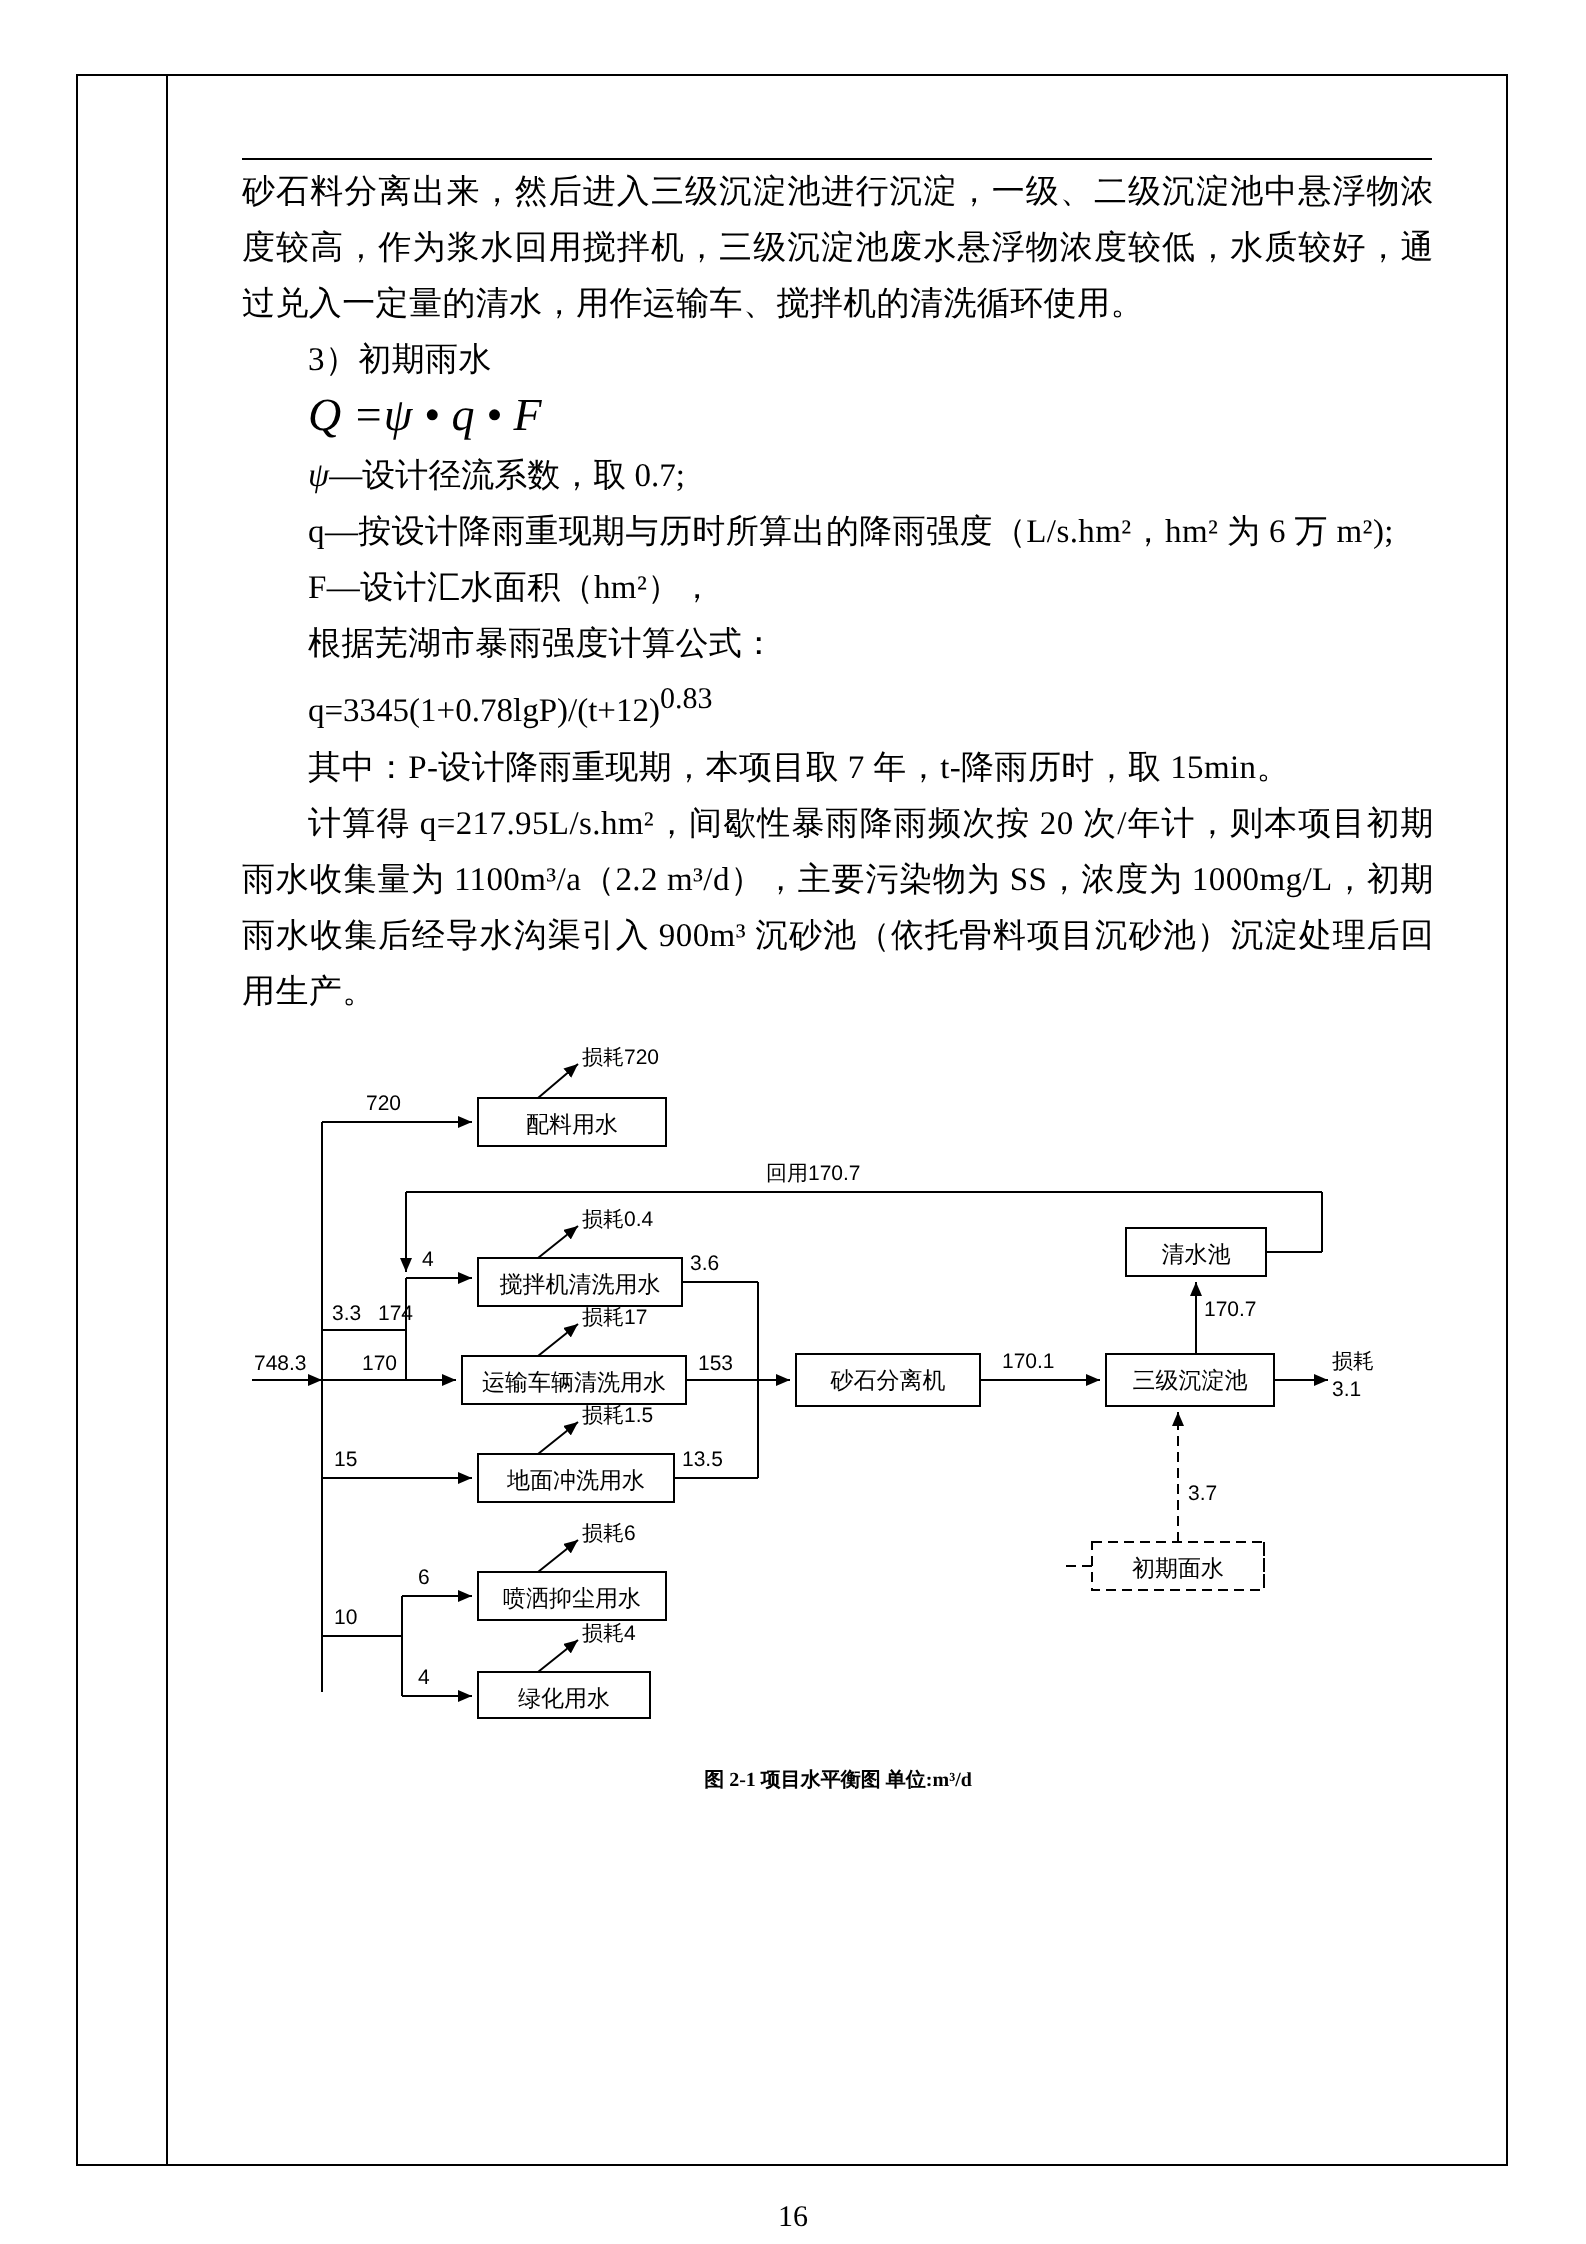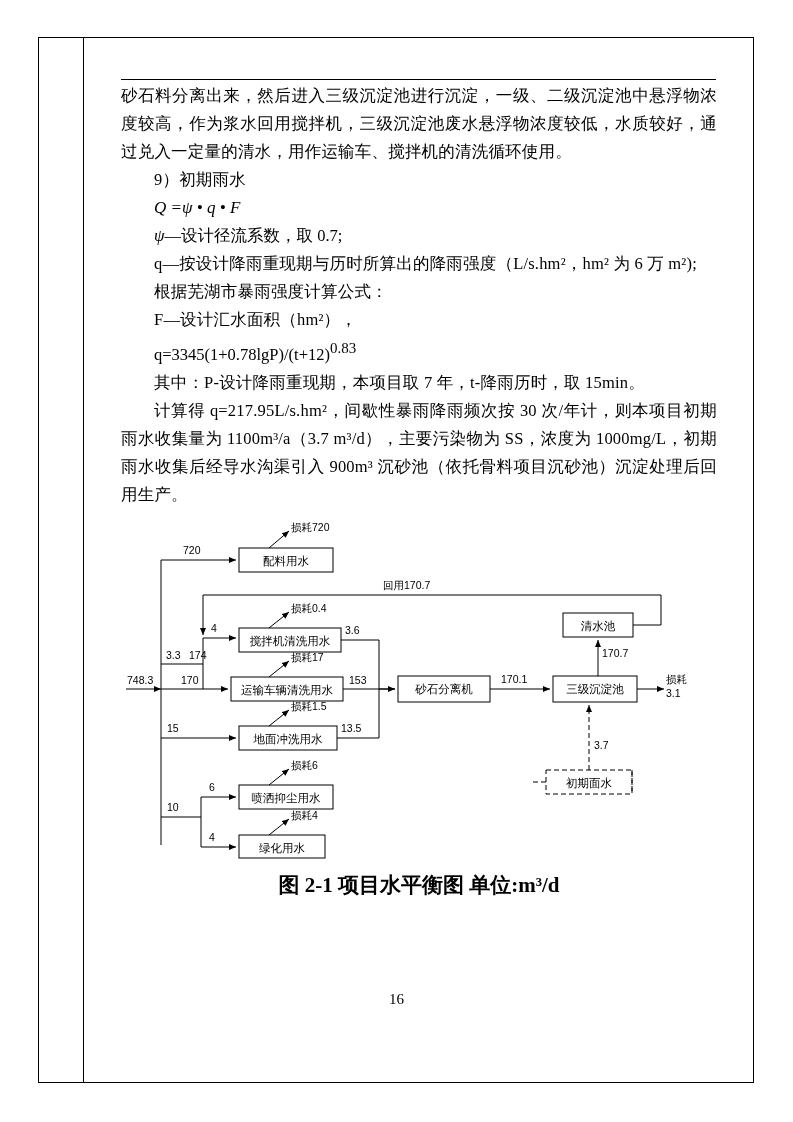--- a/index.html
+++ b/index.html
@@ -66,47 +66,47 @@
     text-indent: 33px;
   }
   .formula-line {
     font-size: 16.5px;
     line-height: 28px;
     padding-left: 33px;
   }
   .formula-italic {
     font-family: "Liberation Serif", "DejaVu Serif", serif;
     font-style: italic;
-    font-size: 17px;
+    font-size: 23px;
   }
   .psi {
     font-style: italic;
     font-size: 17px;
   }
   sup { font-size: 15px; vertical-align: super; }
 
   
   .diagram-wrap {
     position: relative;
     margin-top: 8px;
     width: 596px;
     height: 352px;
   }
   .diagram-wrap svg { display: block; }
   .fig-caption {
     text-align: center;
-    font-size: 21px;
+    font-size: 10px;
     font-weight: bold;
-    margin-top: 2px;
+    margin-top: 13px;
     font-family: "Liberation Serif", "DejaVu Serif", serif;
   }
   .page-number {
     position: absolute;
     left: 0;
-    top: 991px;
+    top: 1101px;
     width: 793px;
     text-align: center;
     font-size: 15px;
   }
   .box-label {
     font-family: "Liberation Sans", sans-serif;
     font-size: 11.5px;
   }
   .sm-label {
     font-family: "Liberation Sans", sans-serif;
@@ -118,44 +118,44 @@
 
 <div class="page">
   <div class="outer-frame"></div>
   <div class="inner-rule"></div>
   <div class="top-rule"></div>
 
   <div class="content">
 
     <p>砂石料分离出来，然后进入三级沉淀池进行沉淀，一级、二级沉淀池中悬浮物浓度较高，作为浆水回用搅拌机，三级沉淀池废水悬浮物浓度较低，水质较好，通过兑入一定量的清水，用作运输车、搅拌机的清洗循环使用。</p>
 
-    <p class="indent">9）初期雨水</p>
+    <p class="indent">3）初期雨水</p>
 
 
     <div class="formula-line">
       <span class="formula-italic">Q =ψ • q • F</span>
     </div>
 
     <div class="formula-line">
       <span class="psi">ψ</span><span>—设计径流系数，取 0.7;</span>
     </div>
 
     <p class="indent">q—按设计降雨重现期与历时所算出的降雨强度（L/s.hm²，hm² 为 6 万 m²);</p>
 
+    <p class="indent">F—设计汇水面积（hm²），</p>
+
     <p class="indent">根据芜湖市暴雨强度计算公式：</p>
-
-    <p class="indent">F—设计汇水面积（hm²），</p>
 
     <div class="formula-line">
       <span>q=3345(1+0.78lgP)/(t+12)</span><sup>0.83</sup>
     </div>
 
     <p class="indent">其中：P-设计降雨重现期，本项目取 7 年，t-降雨历时，取 15min。</p>
 
-    <p class="indent">计算得 q=217.95L/s.hm²，间歇性暴雨降雨频次按 30 次/年计，则本项目初期雨水收集量为 1100m³/a（3.7 m³/d），主要污染物为 SS，浓度为 1000mg/L，初期雨水收集后经导水沟渠引入 900m³ 沉砂池（依托骨料项目沉砂池）沉淀处理后回用生产。</p>
+    <p class="indent">计算得 q=217.95L/s.hm²，间歇性暴雨降雨频次按 20 次/年计，则本项目初期雨水收集量为 1100m³/a（2.2 m³/d），主要污染物为 SS，浓度为 1000mg/L，初期雨水收集后经导水沟渠引入 900m³ 沉砂池（依托骨料项目沉砂池）沉淀处理后回用生产。</p>
 
     <div class="diagram-wrap">
       <svg width="596" height="352" viewBox="0 0 596 352" xmlns="http://www.w3.org/2000/svg">
         <defs>
           <marker id="arrow" markerWidth="8" markerHeight="8" refX="7" refY="3" orient="auto" markerUnits="strokeWidth">
             <path d="M0,0 L7,3 L0,6 z" fill="#000"></path>
           </marker>
         </defs>
 
         <rect x="118" y="31" width="94" height="24" fill="none" stroke="#000" stroke-width="1"></rect>

